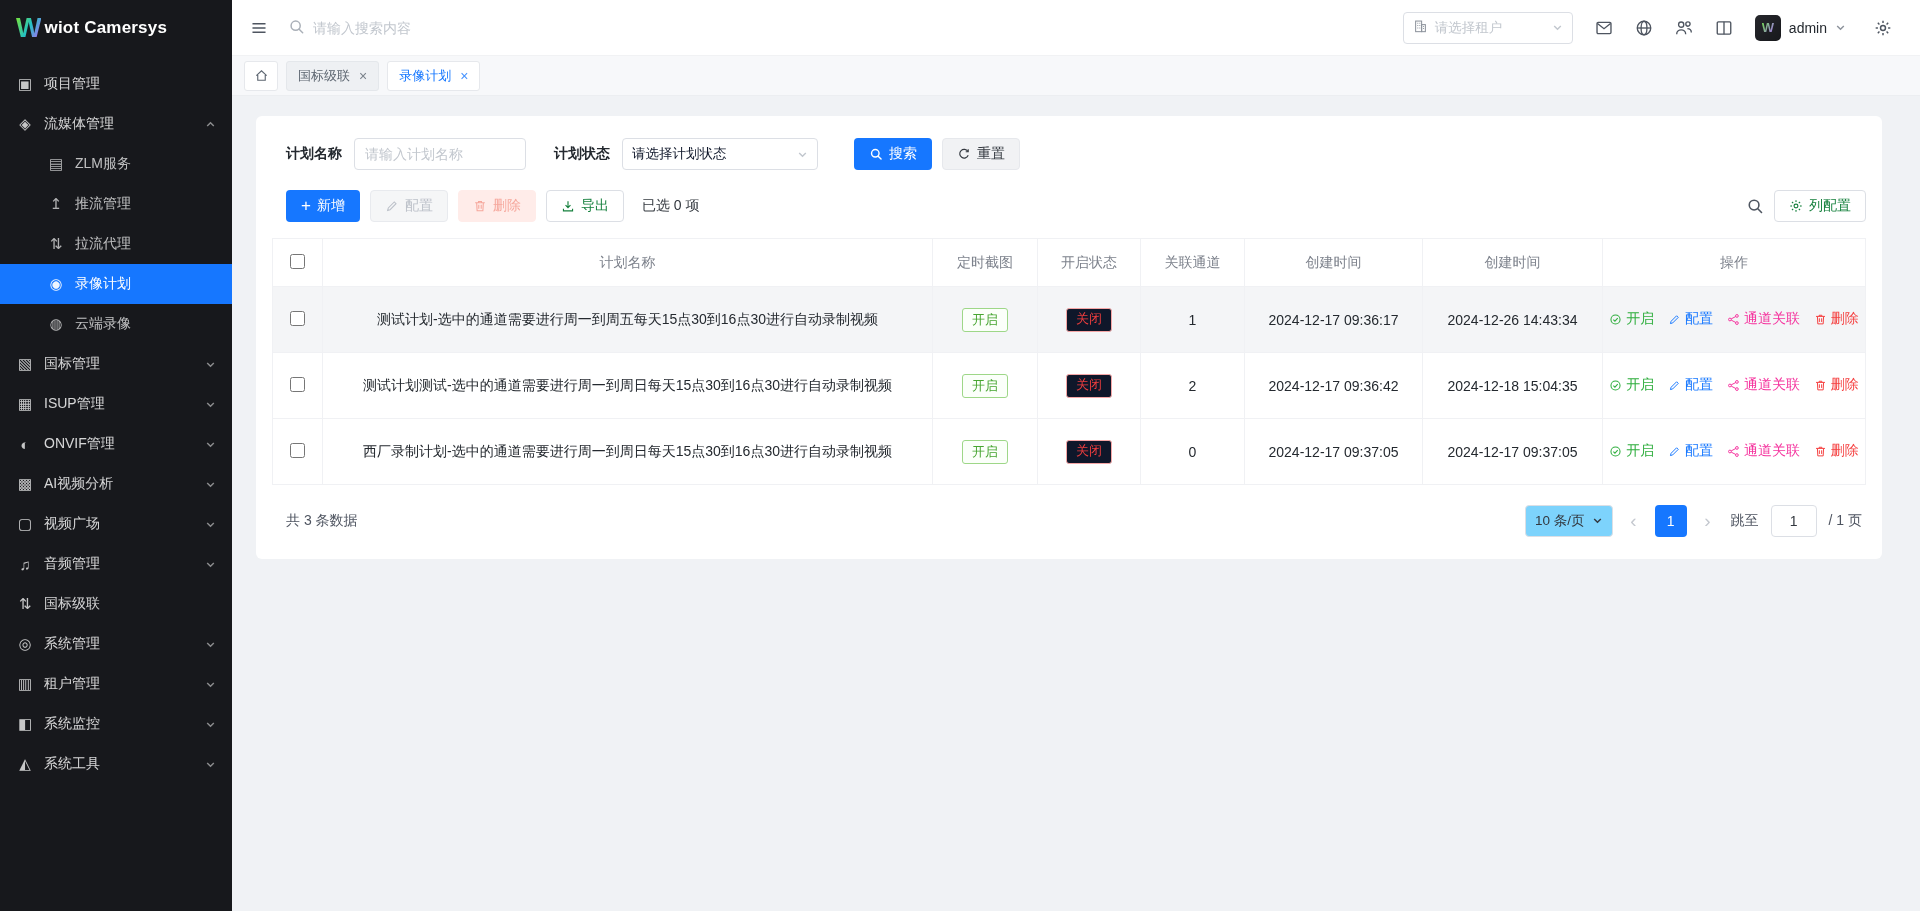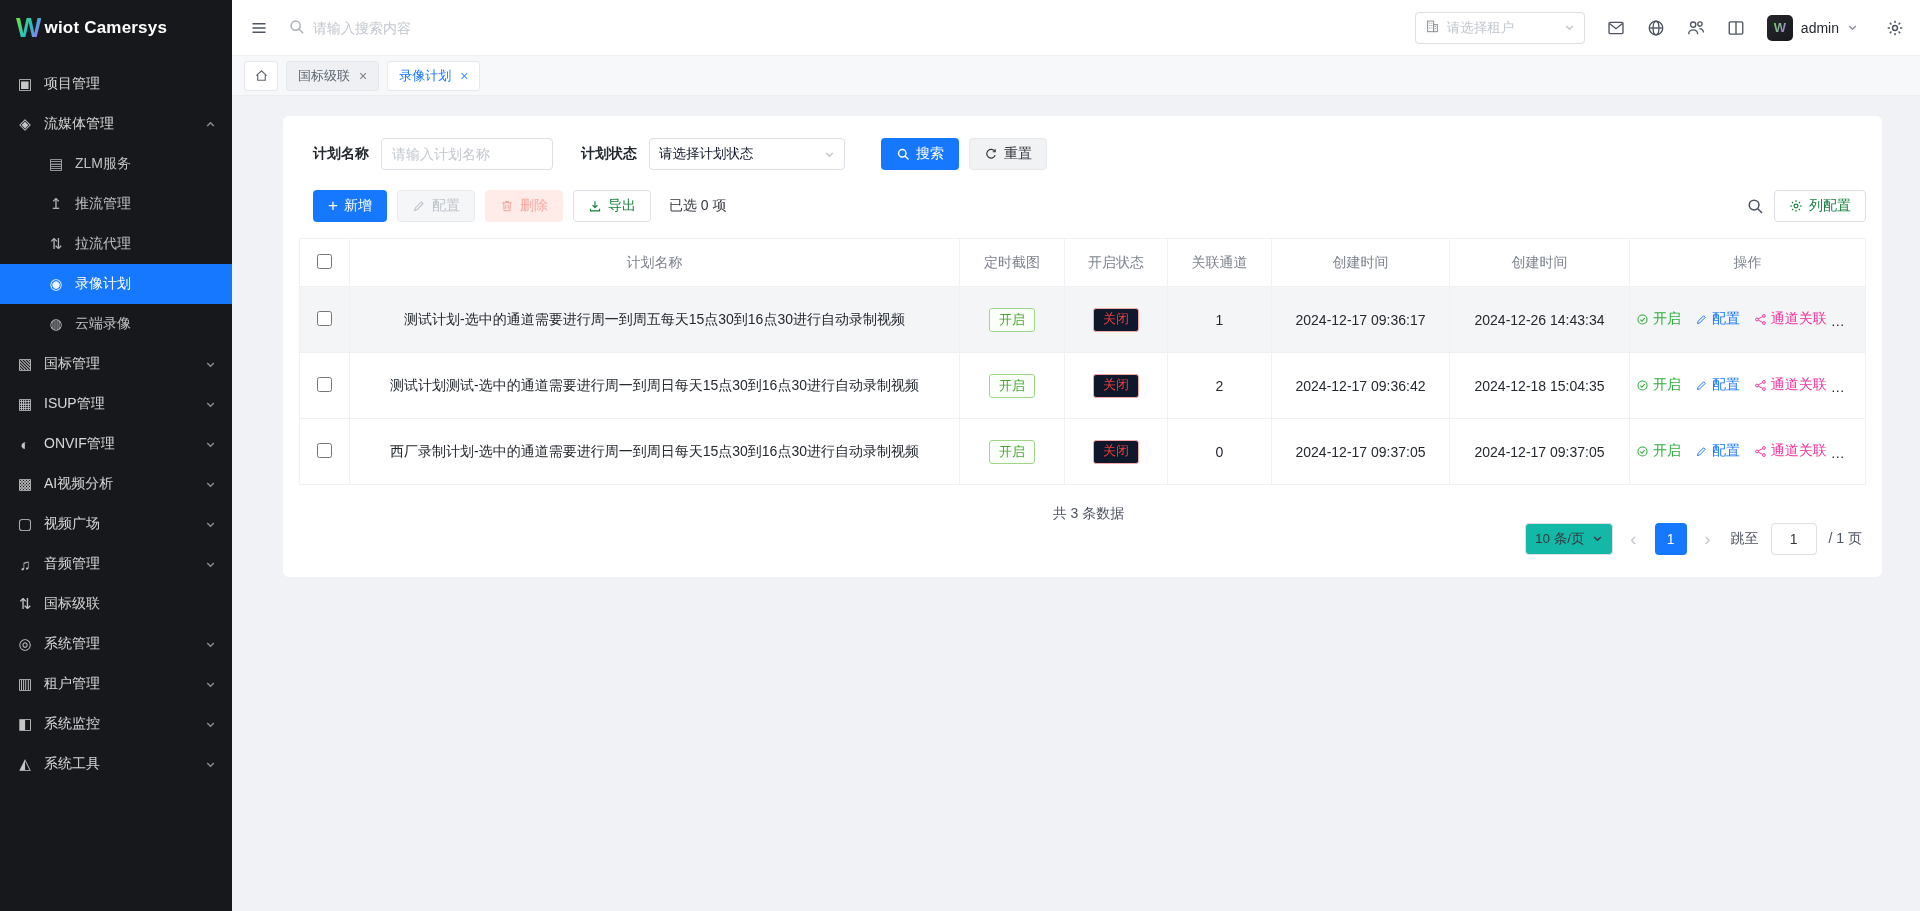--- a/index.html
+++ b/index.html
@@ -26,21 +26,21 @@
   .sub .menu-item { padding-left:47px; color:rgba(255,255,255,.72); }
   .menu-item.active { background:#1677ff; color:#ffffff; }
   .version { height:38px; flex-shrink:0; background:#232429; color:rgba(255,255,255,.45);
     font-size:13px; display:flex; align-items:center; padding:0 14px; }
 
   
   .main { flex:1; min-width:0; display:flex; flex-direction:column; }
 
   
   .header { height:56px; flex-shrink:0; background:#fff; display:flex; align-items:center;
-    padding:0 16px 0 18px; gap:20px; border-bottom:1px solid #f1f2f4; }
+    padding:0 28px 0 18px; gap:20px; border-bottom:1px solid #f1f2f4; }
   .icon-btn { display:flex; align-items:center; justify-content:center; color:#4e5560; cursor:pointer; }
   .icon-btn svg { width:18px; height:18px; }
   .hd-search { display:flex; align-items:center; gap:8px; color:#aab0b8; }
   .hd-search svg { width:17px; height:17px; }
   .hd-search input { border:none; outline:none; font-size:14px; width:210px; background:transparent; color:#333; }
   .hd-search input::placeholder { color:#c2c7ce; }
   .hd-right { margin-left:auto; display:flex; align-items:center; gap:22px; }
   .tenant-select { width:170px; height:32px; border:1px solid #dcdfe5; border-radius:4px;
     display:flex; align-items:center; gap:7px; padding:0 9px; color:#8d939c; background:#fff; cursor:pointer; }
   .tenant-select svg { width:15px; height:15px; flex-shrink:0; }
@@ -63,21 +63,21 @@
   .tab-home { width:34px; height:30px; background:#fff; border:1px solid #e6e8ec; border-radius:3px;
     display:flex; align-items:center; justify-content:center; color:#5c markdown6570; color:#5c6570; cursor:pointer; }
   .tab-home svg { width:15px; height:15px; }
   .tab { height:30px; padding:0 11px; display:flex; align-items:center; gap:9px;
     background:#eef0f3; border:1px solid #e4e7eb; border-radius:3px; font-size:13px;
     color:#5c6570; cursor:pointer; white-space:nowrap; }
   .tab .x { font-size:14px; line-height:1; color:inherit; opacity:.8; }
   .tab.active { background:#fff; color:#1677ff; border-color:#e6e8ec; }
 
   
-  .content { flex:1; padding:20px 38px 0 24px; overflow:hidden;margin-left:27px; }
+  .content { flex:1; padding:20px 38px 0 24px; overflow:hidden; }
   .card { background:#fff; border-radius:6px; padding:16px 16px 22px; }
 
   
   .filter-row { display:flex; align-items:center; gap:10px; padding:6px 0 20px 14px; }
   .f-label { font-weight:700; color:#24292f; margin-right:2px; white-space:nowrap; }
   .f-label.second { margin-left:18px; }
   .input { height:32px; border:1px solid #dcdfe5; border-radius:4px; padding:0 10px;
     font-size:14px; width:172px; outline:none; color:#333; }
   .input::placeholder { color:#c2c7ce; }
   .select { height:32px; border:1px solid #dcdfe5; border-radius:4px; padding:0 9px;
@@ -121,26 +121,26 @@
   .lnk { display:inline-flex; align-items:center; gap:4px; font-size:14px; cursor:pointer;
     text-decoration:none; white-space:nowrap; }
   .lnk + .lnk { margin-left:10px; }
   .lnk svg { width:13px; height:13px; }
   .lnk-green   { color:#2fae3e; }
   .lnk-blue    { color:#1677ff; }
   .lnk-magenta { color:#f5319d; }
   .lnk-red     { color:#f53f3f; }
 
   
-  .table-footer { display:flex; align-items:center; padding:20px 2px 0 14px;flex-direction:column; }
+  .table-footer { display:flex; align-items:center; padding:20px 2px 0 14px; }
   .total-text { color:#4e5460; }
   .pager { margin-left:auto; display:flex; align-items:center; gap:10px; }
   .size-select { height:32px; border:1px solid #dcdfe5; border-radius:4px; padding:0 9px;
     display:flex; align-items:center; gap:7px; font-size:13.5px; color:#33383f;
-    background:#14b8a6; cursor:pointer; }
+    background:#7dd3fc; cursor:pointer; }
   .pg-arrow { width:22px; height:32px; display:flex; align-items:center; justify-content:center;
     color:#c4c8cf; font-size:19px; cursor:default; background:transparent; border:none; }
   .pg-current { min-width:32px; height:32px; background:#1677ff; color:#fff; border-radius:4px;
     display:flex; align-items:center; justify-content:center; font-size:14px; border:none; cursor:pointer; }
   .jump-label, .pages-total { color:#4e5460; margin:0 2px; }
   .jump-input { width:46px; height:32px; border:1px solid #dcdfe5; border-radius:4px;
     text-align:center; font-size:14px; color:#33383f; outline:none; }
 </style>
 </head>
 <body>

